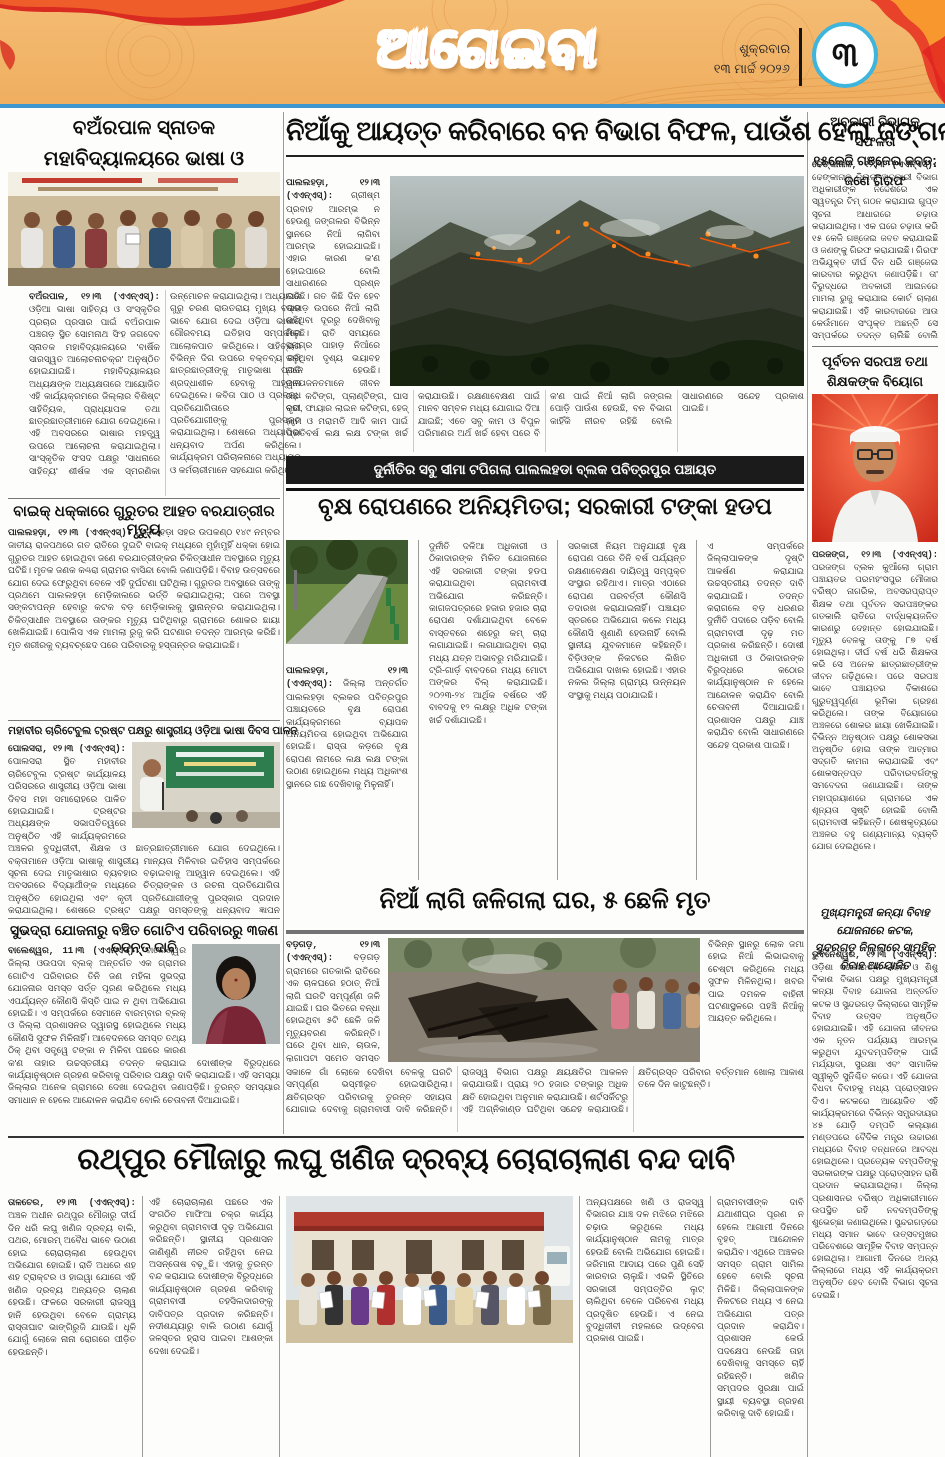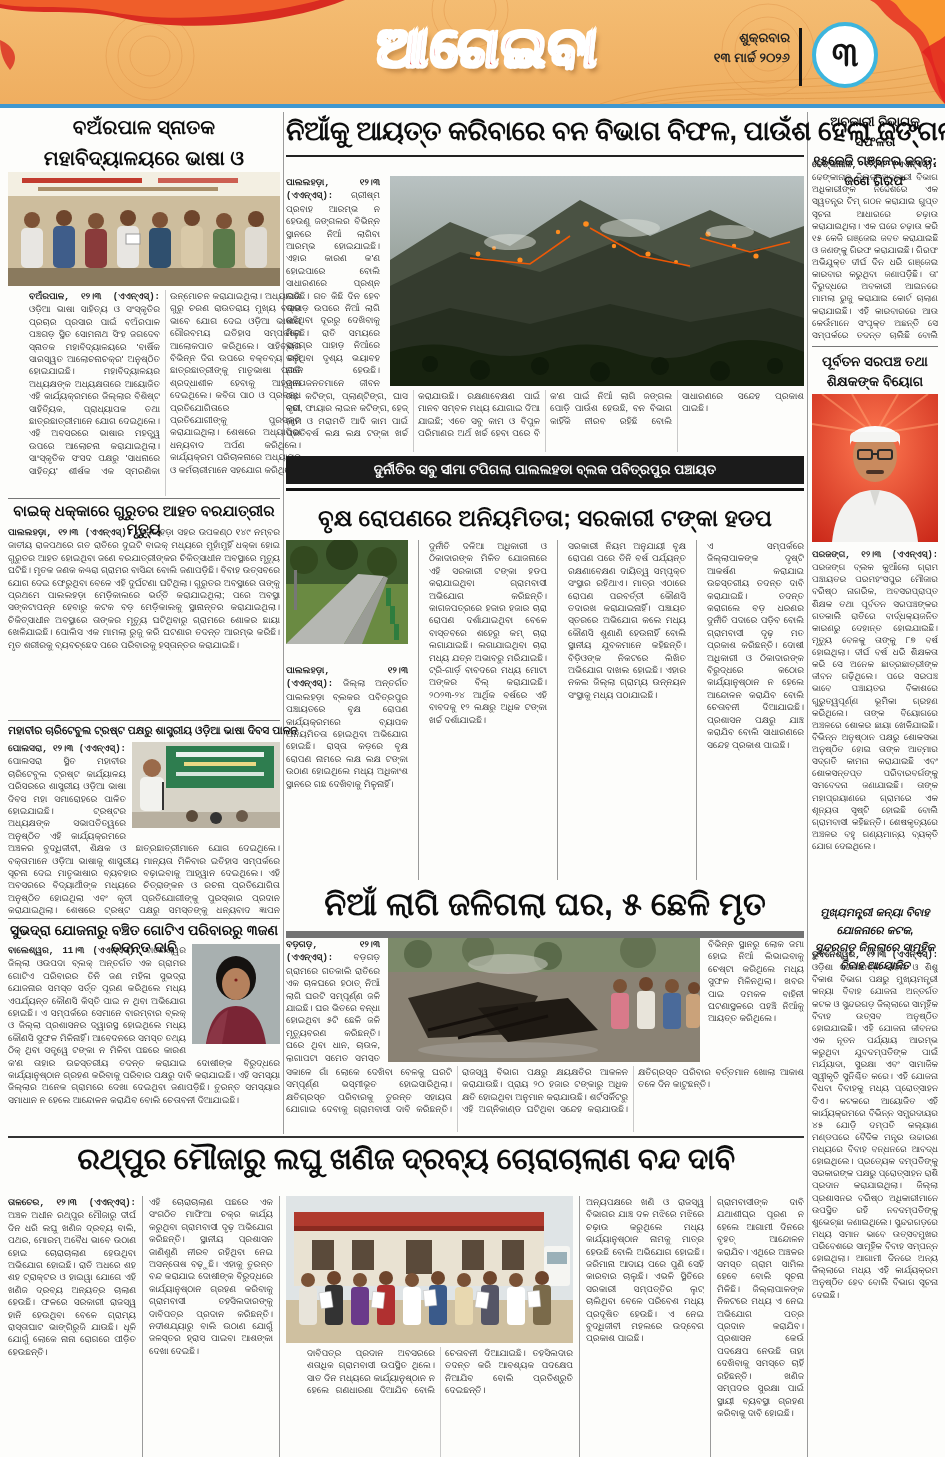--- a/index.html
+++ b/index.html
@@ -6,21 +6,21 @@
   body{width:945px;height:1457px;position:relative;background:#fdfdfb;
        font-family:"Liberation Sans","DejaVu Sans",sans-serif;color:#1b1b1b;overflow:hidden;}
   .abs{position:absolute;}
   
   .header{left:0;top:0;width:945px;height:104px;background:linear-gradient(180deg,#f4bc72,#efae60);}
   .blueline{left:0;top:104px;width:945px;height:4px;background:#3f97cf;}
   .masthead{left:318px;top:16px;width:340px;text-align:center;font-size:54px;font-weight:bold;
       color:#e6231f;transform:skewX(-6deg);letter-spacing:2px;
       -webkit-text-stroke:2px #ffffff;
       text-shadow:2px 2px 0 #fff,-2px -2px 0 #fff,2px -2px 0 #fff,-2px 2px 0 #fff,4px 5px 4px rgba(90,40,0,.35);}
-  .dateblock{left:690px;top:28px;width:100px;text-align:right;font-size:13px;font-weight:bold;line-height:1.5;color:#222;}
+  .dateblock{left:690px;top:39px;width:100px;text-align:right;font-size:13px;font-weight:normal;line-height:1.5;color:#222;}
   .datebar{left:799px;top:28px;width:3px;height:58px;background:#151515;}
   .pagecircle{left:812px;top:22px;width:58px;height:58px;border-radius:50%;background:#fff;
       border:4px solid #3db5dd;display:flex;align-items:center;justify-content:center;
       font-size:34px;font-weight:bold;color:#111;}
   
   .body-txt{font-size:9px;line-height:1.38;text-align:justify;overflow:hidden;color:#222;}
   .dl{font-weight:bold;font-family:Liberation Mono, monospace;}
   .hl{font-weight:bold;color:#0d0d0d;text-align:center;}
   .vrule{width:1px;background:#9a9a9a;}
   .hrule{height:1px;background:#777;}
@@ -210,21 +210,21 @@
         <circle cx="330" cy="195" r="10"></circle>
         <circle cx="385" cy="190" r="8"></circle>
     </g>
   </svg>
 </div>
 
 <div class="abs body-txt cols4" style="left:286px;top:390px;width:518px;height:62px">ଗଛ କଟିଙ୍ଗ, ପ୍ଲାଣ୍ଟିଙ୍ଗ, ଘାସ ବଛା, ଫାୟାର ଲାଇନ କଟିଙ୍ଗ, ହେଜ୍ କାମ ଓ ମରାମତି ଆଦି କାମ ପାଇଁ ପ୍ରତିବର୍ଷ ଲକ୍ଷ ଲକ୍ଷ ଟଙ୍କା ଖର୍ଚ୍ଚ କରାଯାଉଛି। ରକ୍ଷଣାବେକ୍ଷଣ ପାଇଁ ମାନବ ସମ୍ବଳ ମଧ୍ୟ ଯୋଗାଇ ଦିଆ ଯାଇଛି; ଏତେ ସବୁ କାମ ଓ ବିପୁଳ ପରିମାଣର ଅର୍ଥ ଖର୍ଚ୍ଚ ହେବା ପରେ ବି କ'ଣ ପାଇଁ ନିଆଁ ଲାଗି ଜଙ୍ଗଲ ପୋଡ଼ି ପାଉଁଶ ହେଉଛି, ବନ ବିଭାଗ କାହିଁକି ନୀରବ ରହିଛି ବୋଲି ସାଧାରଣରେ ସନ୍ଦେହ ପ୍ରକାଶ ପାଇଛି।</div>
 
 <div class="abs blackbar" style="left:286px;top:456px;width:518px;height:28px">ଦୁର୍ନୀତିର ସବୁ ସୀମା ଟପିଗଲା ପାଲଲହଡା ବ୍ଲକ ପବିତ୍ରପୁର ପଞ୍ଚାୟତ</div>
 
-<div class="abs hl" style="left:286px;top:488px;width:518px;font-size:23px;white-space:nowrap;border-top:3px solid #111;padding-top:14px">ବୃକ୍ଷ ରୋପଣରେ ଅନିୟମିତତା; ସରକାରୀ ଟଙ୍କା ହଡପ</div>
+<div class="abs hl" style="left:286px;top:488px;width:518px;font-size:23px;white-space:nowrap;border-top:3px solid #111;padding-top:2px">ବୃକ୍ଷ ରୋପଣରେ ଅନିୟମିତତା; ସରକାରୀ ଟଙ୍କା ହଡପ</div>
 
 <div class="abs flexrow" style="left:286px;top:540px;width:518px;height:340px;gap:10px">
   <div style="width:122px;display:flex;flex-direction:column">
     <svg width="122" height="104">
       <rect width="122" height="104" fill="#6a8a42"></rect>
       <rect width="122" height="44" fill="#3f5a2e"></rect>
       <circle cx="18" cy="20" r="14" fill="#33491f"></circle>
         <circle cx="56" cy="14" r="16" fill="#2c401c"></circle>
         <circle cx="96" cy="22" r="15" fill="#33491f"></circle>
       <polygon points="0,104 58,104 98,36 72,34" fill="#b5b7b2"></polygon>
@@ -242,21 +242,21 @@
     </div>
   </div>
   <div class="vrule"></div>
   <div class="body-txt" style="width:118px">ଦୁର୍ନୀତି ଦଳିଆ ଅଧିକାରୀ ଓ ଠିକାଦାରଙ୍କ ମିଳିତ ଯୋଜନାରେ ଏହି ସରକାରୀ ଟଙ୍କା ହଡପ କରାଯାଇଥିବା ଗ୍ରାମବାସୀ ଅଭିଯୋଗ କରିଛନ୍ତି। କାଗଜପତ୍ରରେ ହଜାର ହଜାର ଚାରା ରୋପଣ ଦର୍ଶାଯାଇଥିବା ବେଳେ ବାସ୍ତବରେ ଶହେରୁ କମ୍ ଚାରା ଲଗାଯାଇଛି। ଲଗାଯାଇଥିବା ଚାରା ମଧ୍ୟ ଯତ୍ନ ଅଭାବରୁ ମରିଯାଇଛି। ଟ୍ରି-ଗାର୍ଡ଼ ବାବଦରେ ମଧ୍ୟ ମୋଟା ଅଙ୍କର ବିଲ୍ କରାଯାଇଛି। ୨୦୨୩-୨୪ ଆର୍ଥିକ ବର୍ଷରେ ଏହି ବାବଦକୁ ୧୨ ଲକ୍ଷରୁ ଅଧିକ ଟଙ୍କା ଖର୍ଚ୍ଚ ଦର୍ଶାଯାଇଛି।</div>
   <div class="vrule"></div>
   <div class="body-txt" style="width:118px">ସରକାରୀ ନିୟମ ଅନୁଯାୟୀ ବୃକ୍ଷ ରୋପଣ ପରେ ତିନି ବର୍ଷ ପର୍ଯ୍ୟନ୍ତ ରକ୍ଷଣାବେକ୍ଷଣ ଦାୟିତ୍ୱ ସମ୍ପୃକ୍ତ ସଂସ୍ଥାର ରହିଥାଏ। ମାତ୍ର ଏଠାରେ ରୋପଣ ପରବର୍ତ୍ତୀ କୌଣସି ତଦାରଖ କରାଯାଇନାହିଁ। ପଞ୍ଚାୟତ ସ୍ତରରେ ଅଭିଯୋଗ କଲେ ମଧ୍ୟ କୌଣସି ଶୁଣାଣି ହେଉନାହିଁ ବୋଲି ସ୍ଥାନୀୟ ଯୁବକମାନେ କହିଛନ୍ତି। ବିଡ଼ିଓଙ୍କ ନିକଟରେ ଲିଖିତ ଅଭିଯୋଗ ଦାଖଲ ହୋଇଛି। ଏହାର ନକଲ ଜିଲ୍ଲା ଗ୍ରାମ୍ୟ ଉନ୍ନୟନ ସଂସ୍ଥାକୁ ମଧ୍ୟ ପଠାଯାଇଛି।</div>
   <div class="vrule"></div>
   <div class="body-txt" style="flex:1">ଏ ସମ୍ପର୍କରେ ଜିଲ୍ଲାପାଳଙ୍କ ଦୃଷ୍ଟି ଆକର୍ଷଣ କରାଯାଇ ଉଚ୍ଚସ୍ତରୀୟ ତଦନ୍ତ ଦାବି କରାଯାଇଛି। ତଦନ୍ତ କରାଗଲେ ବଡ଼ ଧରଣର ଦୁର୍ନୀତି ପଦାରେ ପଡ଼ିବ ବୋଲି ଗ୍ରାମବାସୀ ଦୃଢ଼ ମତ ପ୍ରକାଶ କରିଛନ୍ତି। ଦୋଷୀ ଅଧିକାରୀ ଓ ଠିକାଦାରଙ୍କ ବିରୁଦ୍ଧରେ କଠୋର କାର୍ଯ୍ୟାନୁଷ୍ଠାନ ନ ହେଲେ ଆନ୍ଦୋଳନ କରାଯିବ ବୋଲି ଚେତାବନୀ ଦିଆଯାଇଛି। ପ୍ରଶାସନ ପକ୍ଷରୁ ଯାଞ୍ଚ କରାଯିବ ବୋଲି ସାଧାରଣରେ ସନ୍ଦେହ ପ୍ରକାଶ ପାଇଛି।</div>
 </div>
 
-<div class="abs hl" style="left:286px;top:886px;width:518px;font-size:32px;white-space:nowrap;border-bottom:7px solid #737373;padding-bottom:8px">ନିଆଁ ଲାଗି ଜଳିଗଲା ଘର, ୫ ଛେଳି ମୃତ</div>
+<div class="abs hl" style="left:286px;top:886px;width:518px;font-size:24px;white-space:nowrap;border-bottom:4px solid #737373;padding-bottom:16px">ନିଆଁ ଲାଗି ଜଳିଗଲା ଘର, ୫ ଛେଳି ମୃତ</div>
 
 <div class="abs flexrow" style="left:286px;top:938px;width:518px;height:124px;gap:8px">
   <div class="body-txt" style="width:94px">
     <span class="dl">ବଡ଼ଗଡ଼, ୧୨।୩ (ଏଏନ୍‌ଏସ୍):</span>
     <span>ବଡ଼ଗଡ଼ ଗ୍ରାମରେ ଗତକାଲି ରାତିରେ ଏକ ଚାଳଘରେ ହଠାତ୍ ନିଆଁ ଲାଗି ଘରଟି ସମ୍ପୂର୍ଣ୍ଣ ଜଳି ଯାଇଛି। ଘର ଭିତରେ ବନ୍ଧା ହୋଇଥିବା ୫ଟି ଛେଳି ଜଳି ମୃତ୍ୟୁବରଣ କରିଛନ୍ତି। ଘରେ ଥିବା ଧାନ, ଚାଉଳ, ଲୁଗାପଟା ସମେତ ସମସ୍ତ ଆସବାବପତ୍ର ପୋଡ଼ି ପାଉଁଶ ହୋଇଯାଇଛି।</span>
   </div>
   <svg width="312" height="124">
     <rect width="312" height="124" fill="#8a8274"></rect>
     <rect width="312" height="34" fill="#7c8a6a"></rect>
     <circle cx="30" cy="16" r="14" fill="#5a6a4a"></circle>
@@ -392,19 +392,18 @@
           <rect x="247" y="89" width="18" height="40" rx="4" fill="#7a6a4a"></rect>
       </g>
       <g fill="#ffffff" stroke="#bbb" stroke-width="0.5">
         <rect x="34" y="96" width="12" height="16" transform="rotate(-8 40 104)"></rect>
         <rect x="86" y="96" width="12" height="16" transform="rotate(6 92 104)"></rect>
         <rect x="138" y="94" width="12" height="16" transform="rotate(-6 144 102)"></rect>
         <rect x="190" y="96" width="12" height="16" transform="rotate(8 196 104)"></rect>
         <rect x="242" y="95" width="12" height="16" transform="rotate(-5 248 103)"></rect>
       </g>
     </svg>
-    <div class="body-txt cols2" style="flex:1;margin-top:4px">ଦାବିପତ୍ର ପ୍ରଦାନ ଅବସରରେ ଶତାଧିକ ଗ୍ରାମବାସୀ ଉପସ୍ଥିତ ଥିଲେ। ସାତ ଦିନ ମଧ୍ୟରେ କାର୍ଯ୍ୟାନୁଷ୍ଠାନ ନ ହେଲେ ଗଣଧାରଣା ଦିଆଯିବ ବୋଲି ଚେତାବନୀ ଦିଆଯାଇଛି। ତହସିଲଦାର ତଦନ୍ତ କରି ଆବଶ୍ୟକ ପଦକ୍ଷେପ ନିଆଯିବ ବୋଲି ପ୍ରତିଶ୍ରୁତି ଦେଇଛନ୍ତି।</div>
   </div>
   <div class="vrule"></div>
   <div class="body-txt" style="width:118px">ଅନ୍ୟପକ୍ଷରେ ଖଣି ଓ ରାଜସ୍ୱ ବିଭାଗର ଯାଞ୍ଚ ଦଳ ମଝିରେ ମଝିରେ ଚଢ଼ାଉ କରୁଥିଲେ ମଧ୍ୟ କାର୍ଯ୍ୟାନୁଷ୍ଠାନ ନାମକୁ ମାତ୍ର ହେଉଛି ବୋଲି ଅଭିଯୋଗ ହୋଇଛି। ଜରିମାନା ଆଦାୟ ପରେ ପୁଣି ସେହି କାରବାର ଚାଲୁଛି। ଏଭଳି ସ୍ଥିତିରେ ସରକାରୀ ସମ୍ପତ୍ତିର ଲୁଟ୍ ଚାଲିଥିବା ବେଳେ ପରିବେଶ ମଧ୍ୟ ପ୍ରଦୂଷିତ ହେଉଛି। ଏ ନେଇ ବୁଦ୍ଧିଜୀବୀ ମହଲରେ ଉଦ୍‌ବେଗ ପ୍ରକାଶ ପାଇଛି।</div>
   <div class="vrule"></div>
   <div class="body-txt" style="flex:1">ଗ୍ରାମବାସୀଙ୍କ ଦାବି ଯଥାଶୀଘ୍ର ପୂରଣ ନ ହେଲେ ଆଗାମୀ ଦିନରେ ବୃହତ୍ ଆନ୍ଦୋଳନ କରାଯିବ। ଏଥିରେ ଅଞ୍ଚଳର ସମସ୍ତ ଗ୍ରାମ ସାମିଲ ହେବେ ବୋଲି ସୂଚନା ମିଳିଛି। ଜିଲ୍ଲାପାଳଙ୍କ ନିକଟରେ ମଧ୍ୟ ଏ ନେଇ ଅଭିଯୋଗ ପତ୍ର ପ୍ରଦାନ କରାଯିବ। ପ୍ରଶାସନ କେଉଁ ପଦକ୍ଷେପ ନେଉଛି ତାହା ଦେଖିବାକୁ ସମସ୍ତେ ଚାହିଁ ରହିଛନ୍ତି। ଖଣିଜ ସମ୍ପଦର ସୁରକ୍ଷା ପାଇଁ ସ୍ଥାୟୀ ବ୍ୟବସ୍ଥା ଗ୍ରହଣ କରିବାକୁ ଦାବି ହୋଇଛି।</div>
 </div>
 
 </body></html>

